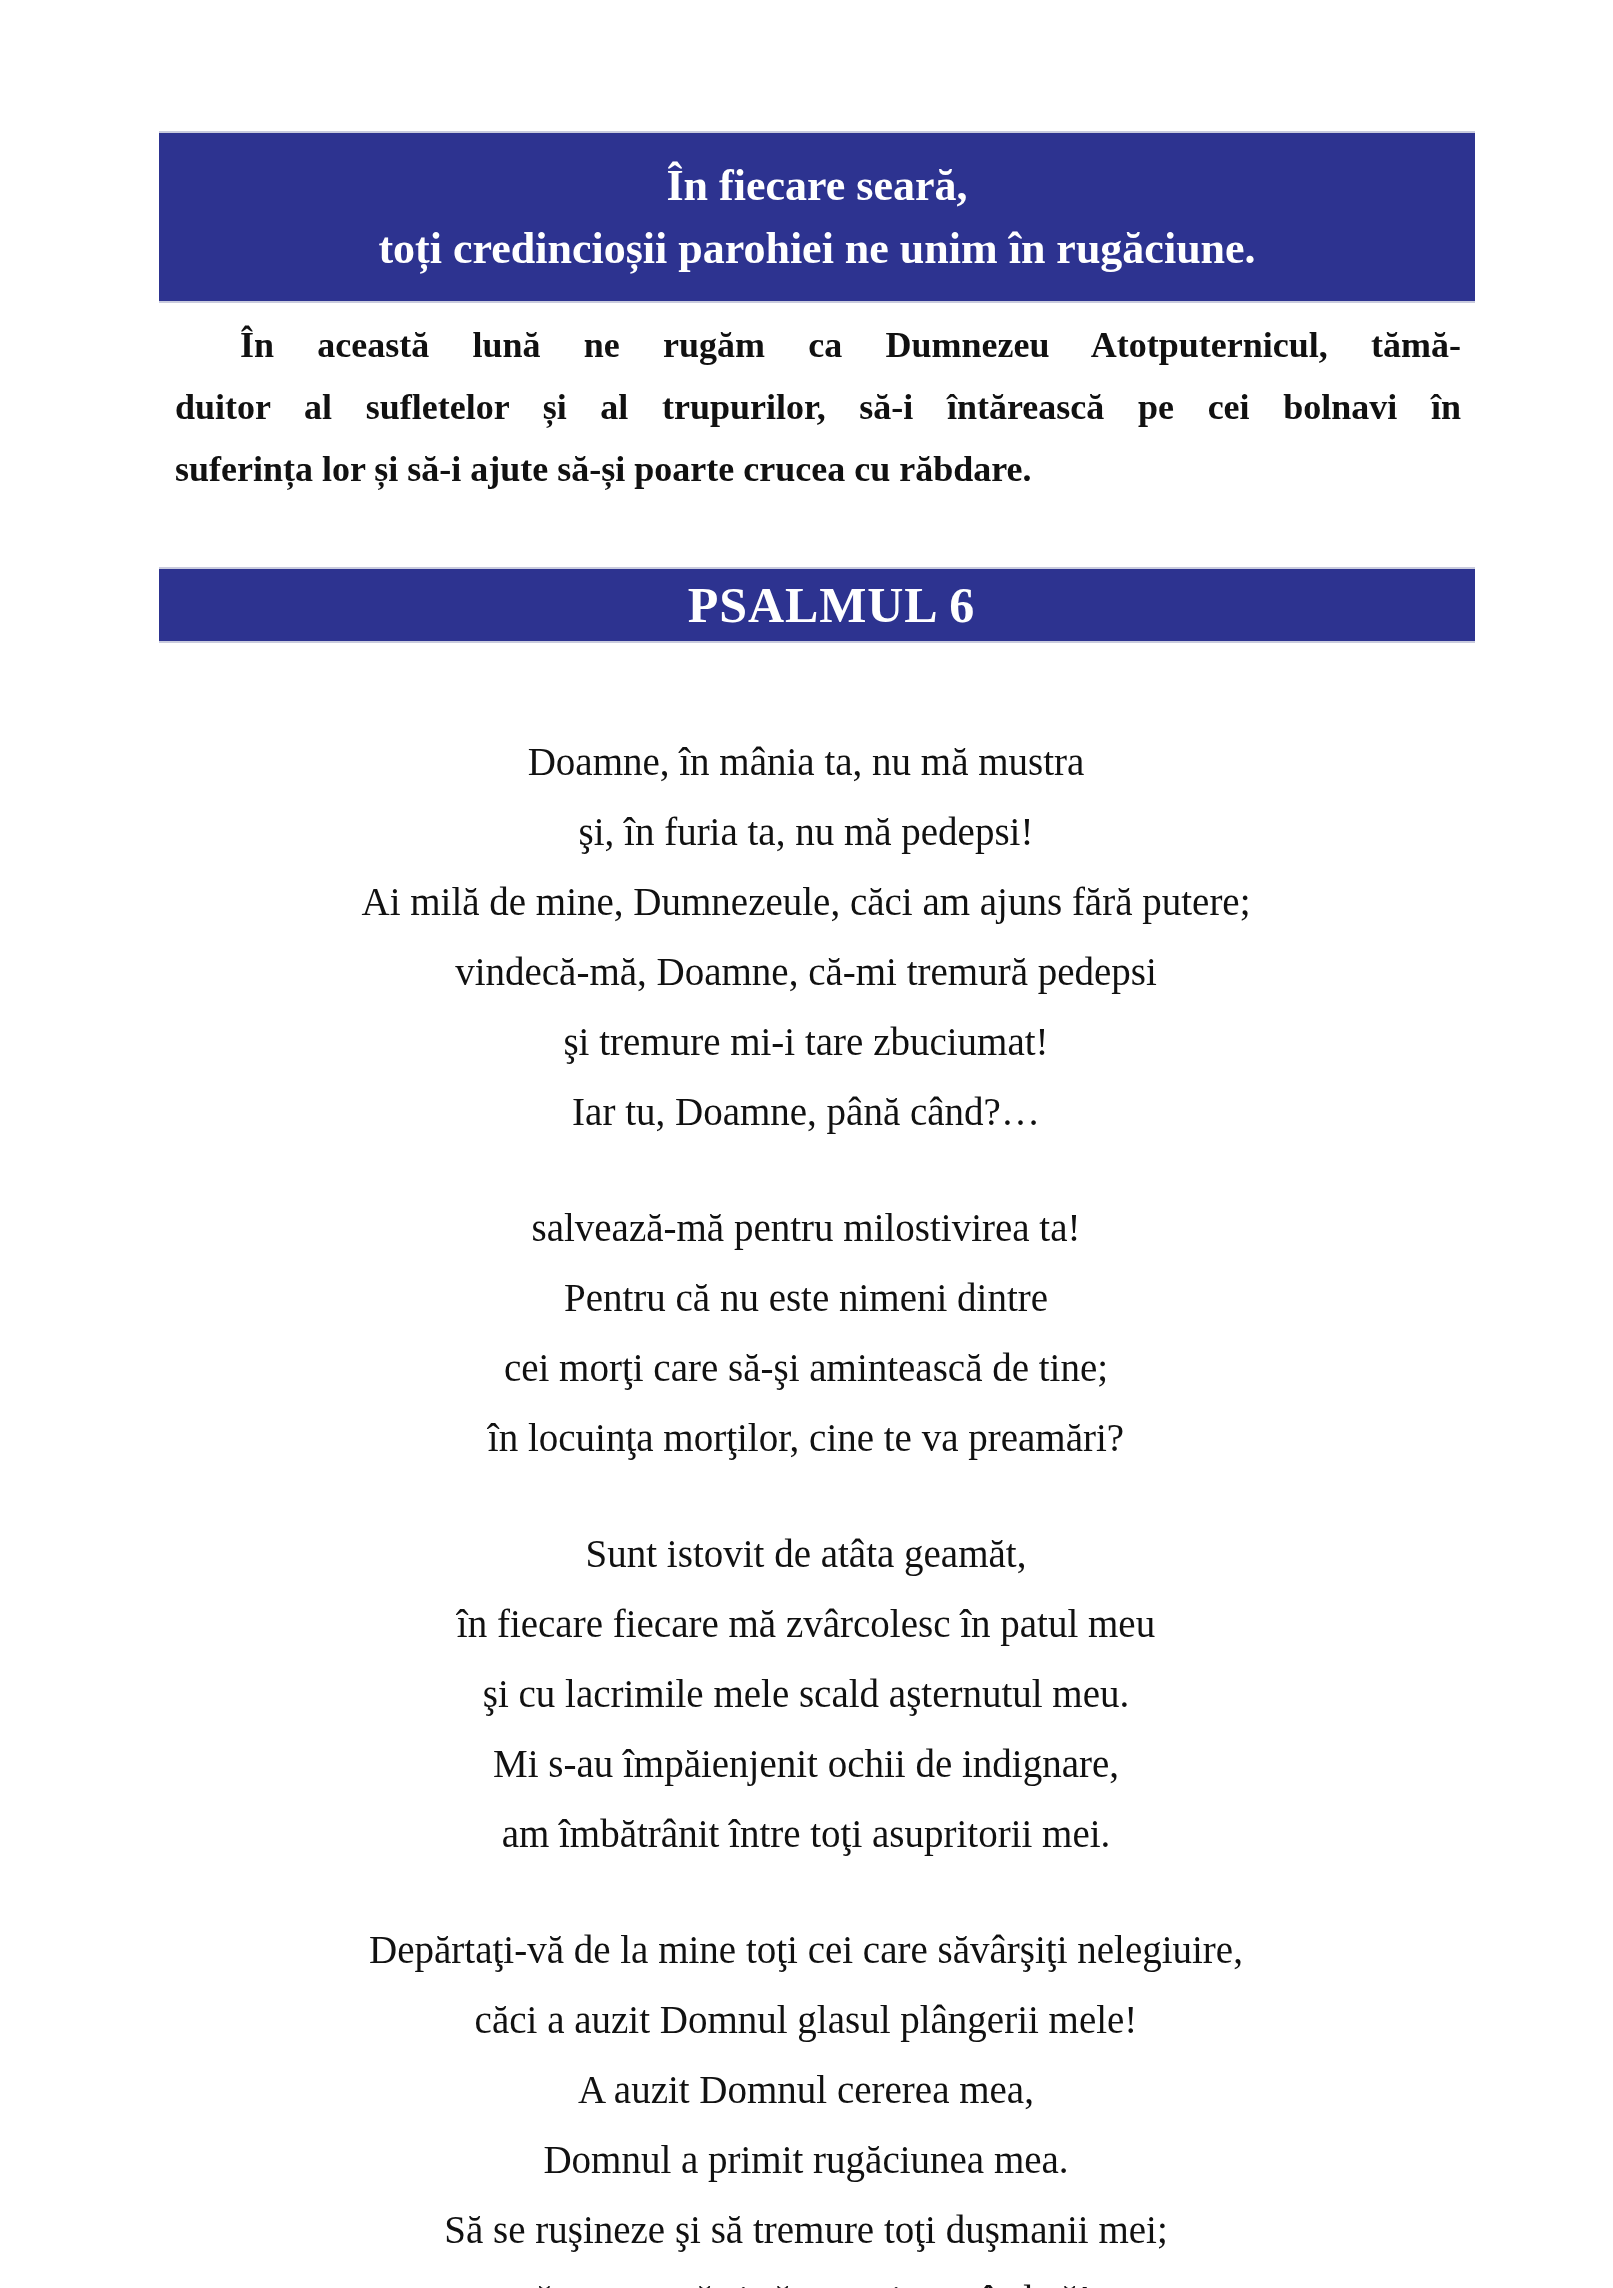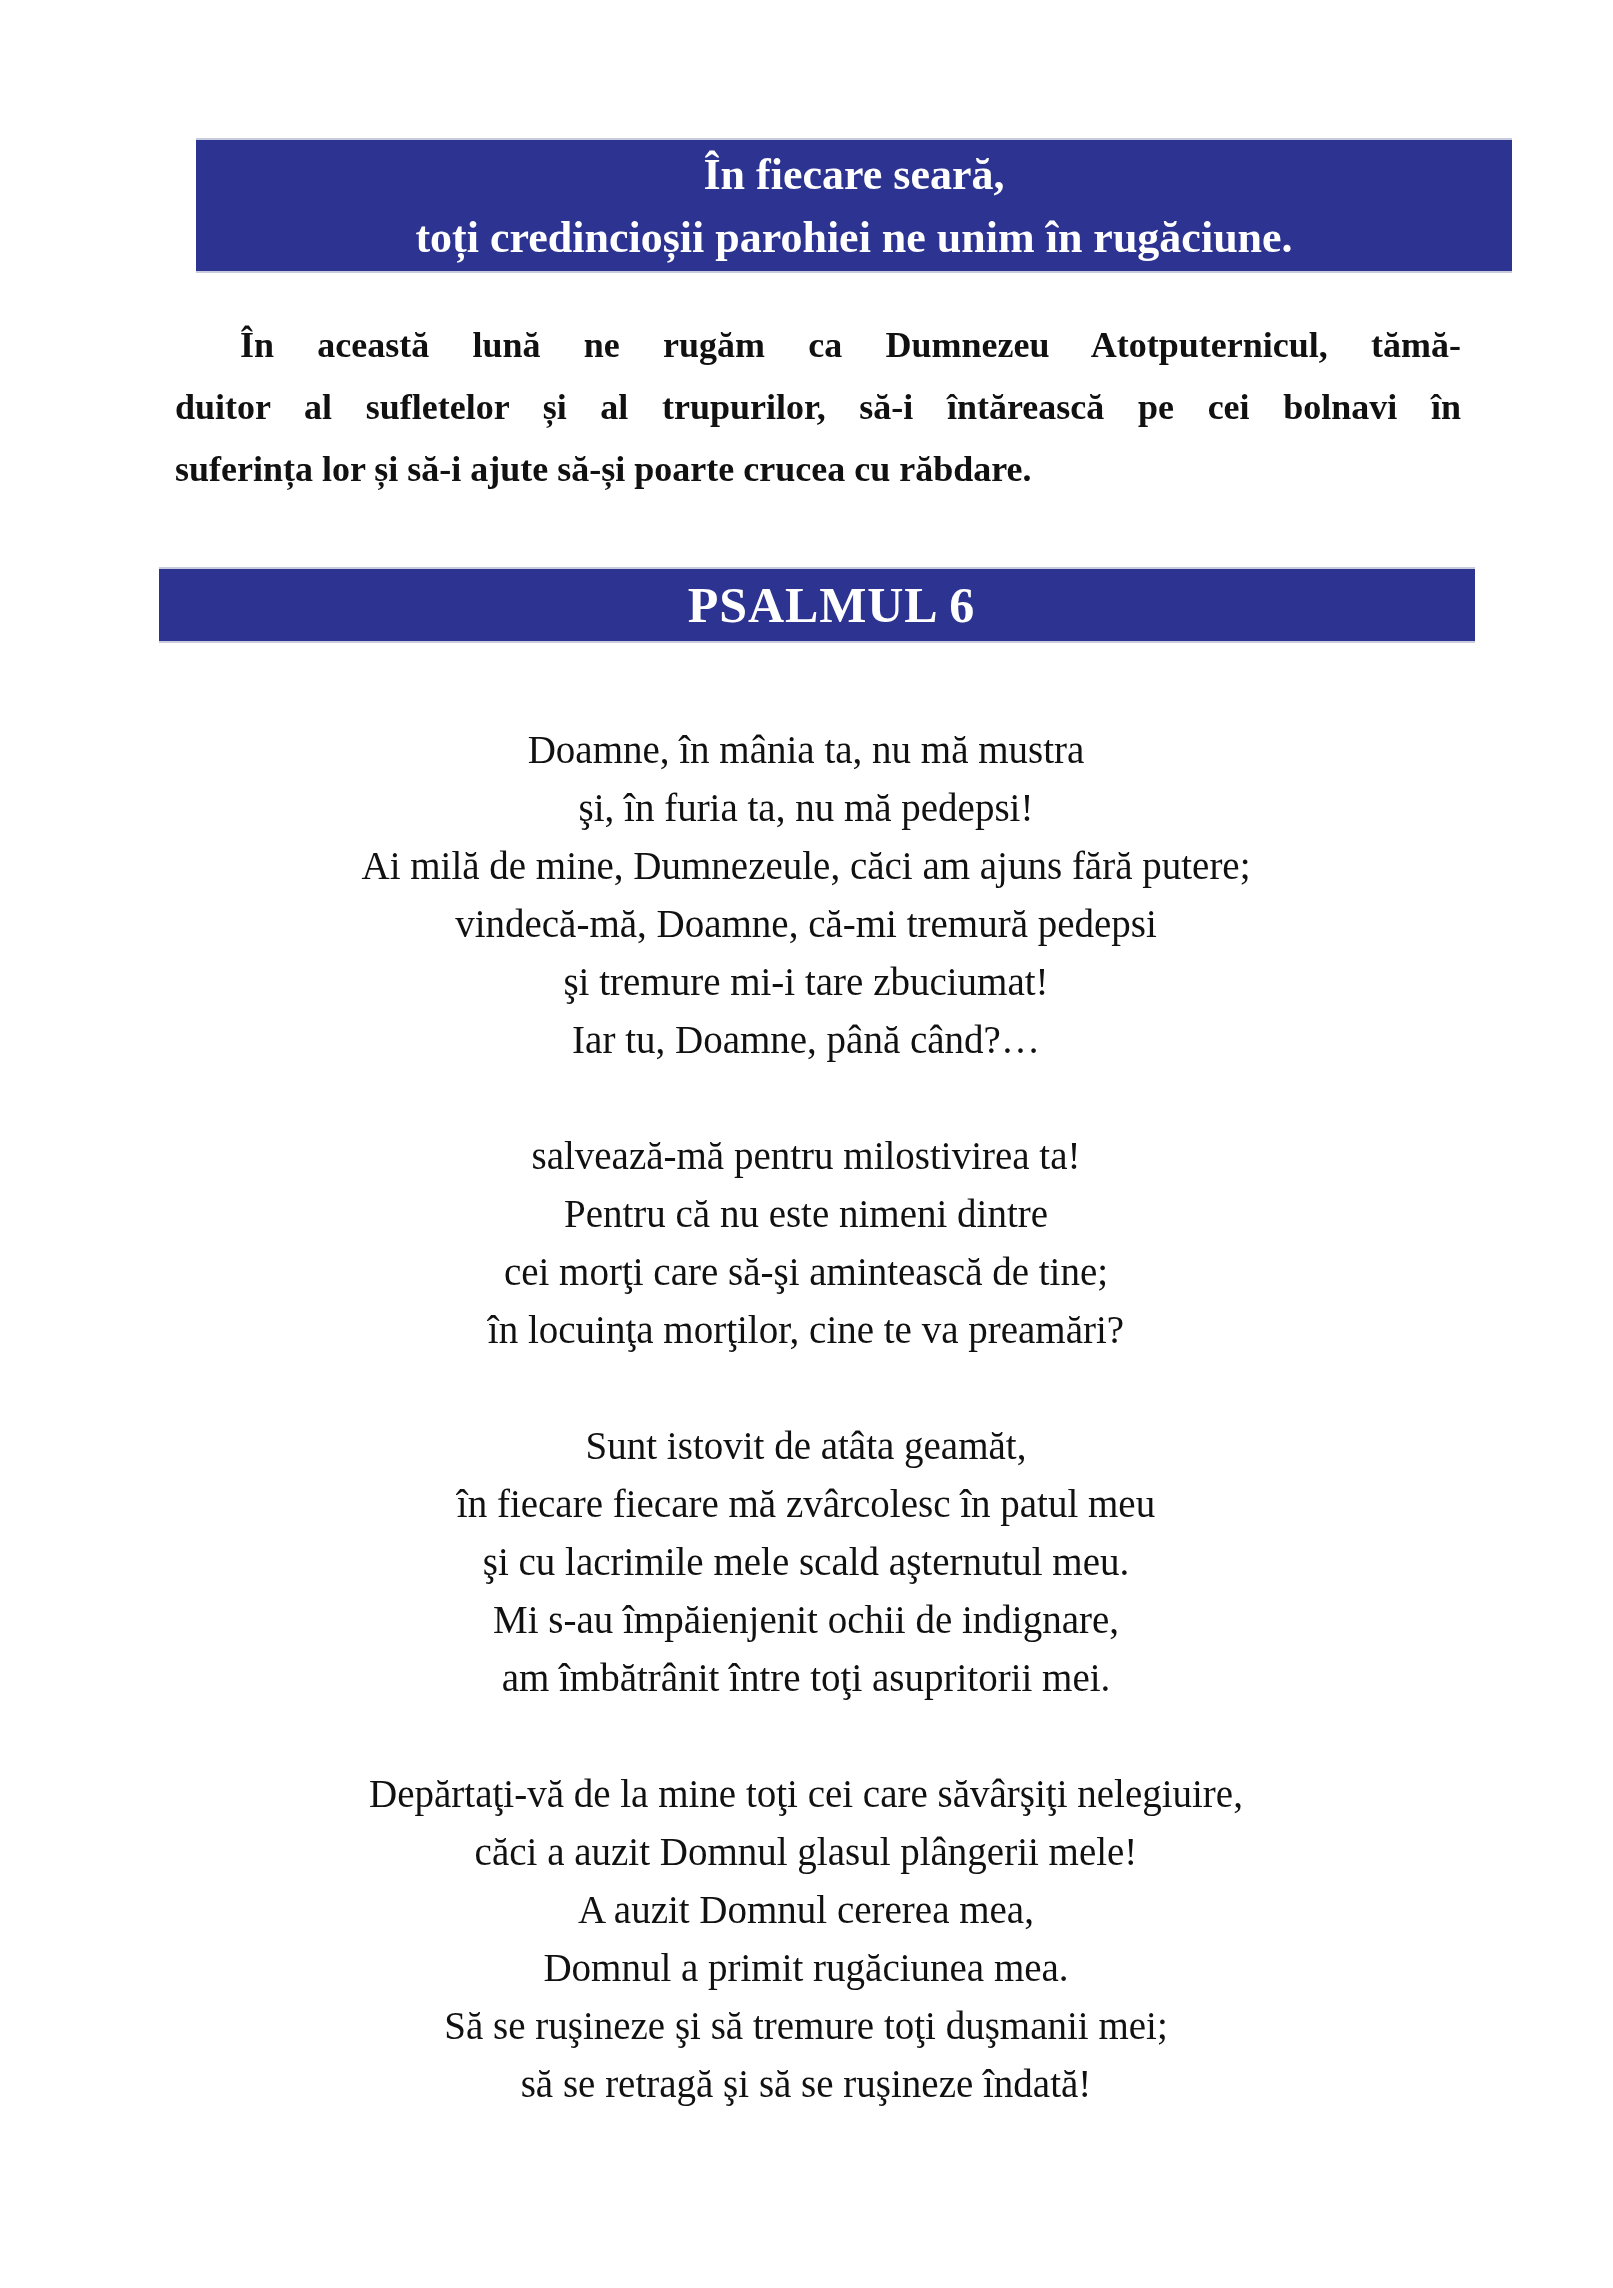--- a/index.html
+++ b/index.html
@@ -28,25 +28,24 @@
     text-align: center;
     display: flex;
     flex-direction: column;
     justify-content: center;
     align-items: center;
     border-top: 2.8px solid #c9cbde;
     border-bottom: 2.8px solid #c9cbde;
     box-sizing: border-box;
   }
   .banner-evening {
-    top: 138px;
-    height: 135px;
+    top: 131px;
+    height: 172px;
     font-size: 44px;
     line-height: 63px;
-    margin-left: 37px;
   }
   .banner-psalm {
     top: 567px;
     height: 76px;
     font-size: 50px;
     line-height: 50px;
     letter-spacing: 0.9px;
     padding-left: 29px;
   }
 
@@ -75,21 +74,21 @@
   .psalm {
     position: absolute;
     top: 721px;
     left: 138px;
     width: 1336px;
     font-size: 39px;
     line-height: 58px;
     text-align: center;
   }
   .psalm p {
-    margin: 0;
+    margin: 12px;
   }
   .stanza + .stanza {
     margin-top: 58px;
   }
 </style>
 </head>
 <body>
 
 <div class="page">
 

